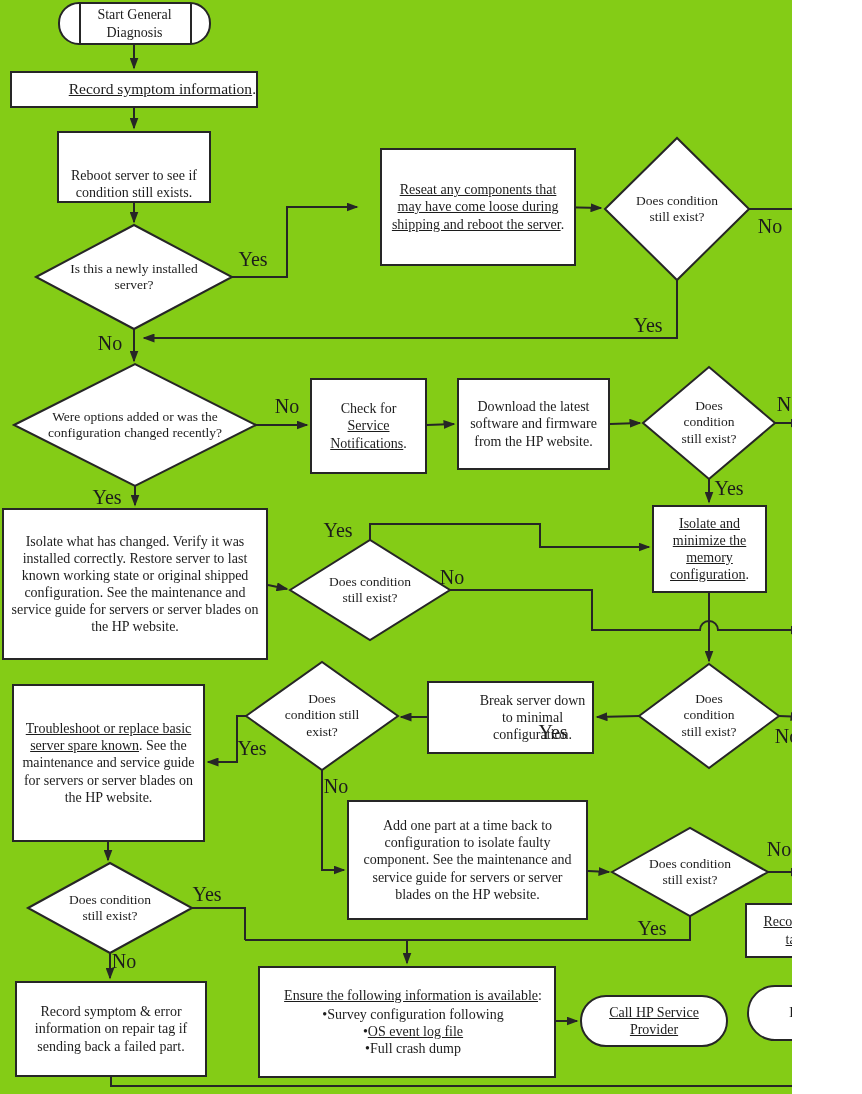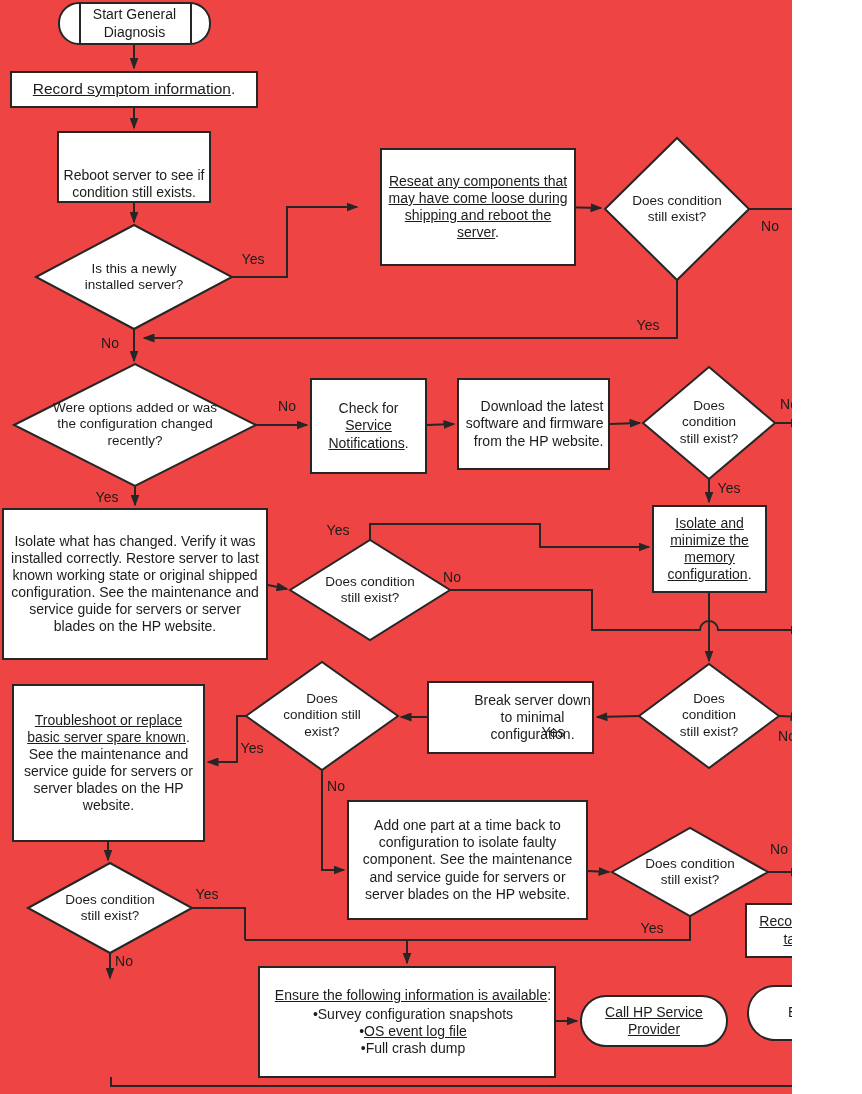--- a/index.html
+++ b/index.html
@@ -1,36 +1,36 @@
 <!DOCTYPE html>
 <html><head>
 <meta charset="utf-8">
 <style>
   html,body{margin:0;padding:0;background:#fff;}
   #canvas{
-    position:relative;width:792px;height:1094px;background:#ef4444;
-    font-family:Liberation Sans, sans-serif;color:#1c1c1c;
+    position:relative;width:792px;height:1094px;background:#84cc16;
+    font-family:Liberation Serif, serif;color:#1c1c1c;
     overflow:hidden;
   }
   #wires{position:absolute;left:0;top:0;z-index:0;}
   .node{
     position:absolute;z-index:1;background:#fff;border:2px solid #262626;
     display:flex;align-items:center;justify-content:center;text-align:center;
     font-size:14px;line-height:1.22;box-sizing:border-box;
   }
   .terminator{border-radius:21px;}
   .stadium{border-radius:27px;}
   .dtext{
     position:absolute;z-index:1;background:transparent;border:none;
     display:flex;align-items:center;justify-content:center;text-align:center;
     transform:translate(-50%,-50%);font-size:13.5px;line-height:1.22;
   }
   .elabel{
     position:absolute;z-index:2;transform:translate(-50%,-50%);
-    font-size:14px;white-space:nowrap;background:transparent;
+    font-size:20px;white-space:nowrap;background:transparent;
   }
   .lnk{text-decoration:underline;}
   .vline{position:absolute;top:-1px;bottom:-1px;width:2px;background:#262626;}
   .ensure-inner{width:100%;padding-left:12px;}
   .ensure-inner .hd{display:block;margin-bottom:2px;}
   .ensure-inner .bl{display:block;}
 </style>
 </head>
 <body>
 
@@ -90,37 +90,37 @@
       <polygon points="28,908 110,863 192,908 110,953"></polygon>
     </g>
   </svg>
 
   <div class="node terminator" style="left:58px;top:2px;width:153px;height:43px;">
     <div class="vline" style="left:19px;"></div>
     <div class="vline" style="right:17px;"></div>
     <span style="width:112px;">Start General Diagnosis</span>
   </div>
 
-  <div class="node" style="left:10px;top:71px;width:248px;height:37px;font-size:15.5px;">
+  <div class="node" style="left:10px;top:71px;width:248px;height:37px;font-size:15.5px;justify-content:flex-end;">
     <span><span class="lnk">Record symptom information</span><span>.</span></span>
   </div>
 
   <div class="node" style="left:57px;top:131px;width:154px;height:72px;align-items:flex-end;">
     <span style="width:142px;">Reboot server to see if condition still exists.</span>
   </div>
 
   <div class="node" style="left:380px;top:148px;width:196px;height:118px;">
     <span style="width:182px;"><span class="lnk">Reseat any components that may have come loose during shipping and reboot the server</span><span>.</span></span>
   </div>
 
   <div class="node" style="left:310px;top:378px;width:117px;height:96px;">
     <span style="width:92px;"><span>Check for </span><span class="lnk">Service Notifications</span><span>.</span></span>
   </div>
 
-  <div class="node" style="left:457px;top:378px;width:153px;height:92px;text-align:right;">
+  <div class="node" style="left:457px;top:378px;width:153px;height:92px;">
     <span style="width:140px;">Download the latest software and firmware from the HP website.</span>
   </div>
 
   <div class="node" style="left:652px;top:505px;width:115px;height:88px;">
     <span style="width:104px;"><span class="lnk">Isolate and minimize the memory configuration</span><span>.</span></span>
   </div>
 
   <div class="node" style="left:2px;top:508px;width:266px;height:152px;">
     <span style="width:252px;">Isolate what has changed. Verify it was installed correctly. Restore server to last known working state or original shipped configuration. See the maintenance and service guide for servers or server blades on the HP website.</span>
   </div>
@@ -130,25 +130,28 @@
   </div>
 
   <div class="node" style="left:12px;top:684px;width:193px;height:158px;">
     <span style="width:176px;"><span class="lnk">Troubleshoot or replace basic server spare known</span><span>. See the maintenance and service guide for servers or server blades on the HP website.</span></span>
   </div>
 
   <div class="node" style="left:347px;top:800px;width:241px;height:120px;">
     <span style="width:228px;">Add one part at a time back to configuration to isolate faulty component. See the maintenance and service guide for servers or server blades on the HP website.</span>
   </div>
 
+  <div class="node" style="left:15px;top:981px;width:192px;height:96px;">
+    <span style="width:170px;">Record symptom &amp; error information on repair tag if sending back a failed part.</span>
+  </div>
 
   <div class="node" style="left:258px;top:966px;width:298px;height:112px;">
     <span class="ensure-inner">
       <span class="hd"><span class="lnk">Ensure the following information is available</span><span>:</span></span>
-      <span class="bl"><span>•</span><span>Survey configuration snapshots</span></span>
+      <span class="bl"><span>•</span><span>Survey configuration following</span></span>
       <span class="bl"><span>•</span><span class="lnk">OS event log file</span></span>
       <span class="bl"><span>•</span><span>Full crash dump</span></span>
     </span>
   </div>
 
   <div class="node stadium" style="left:580px;top:995px;width:148px;height:52px;border-radius:26px;">
     <span class="lnk" style="width:118px;">Call HP Service Provider</span>
   </div>
 
   <div class="node" style="left:745px;top:903px;width:115px;height:55px;text-align:center;">

